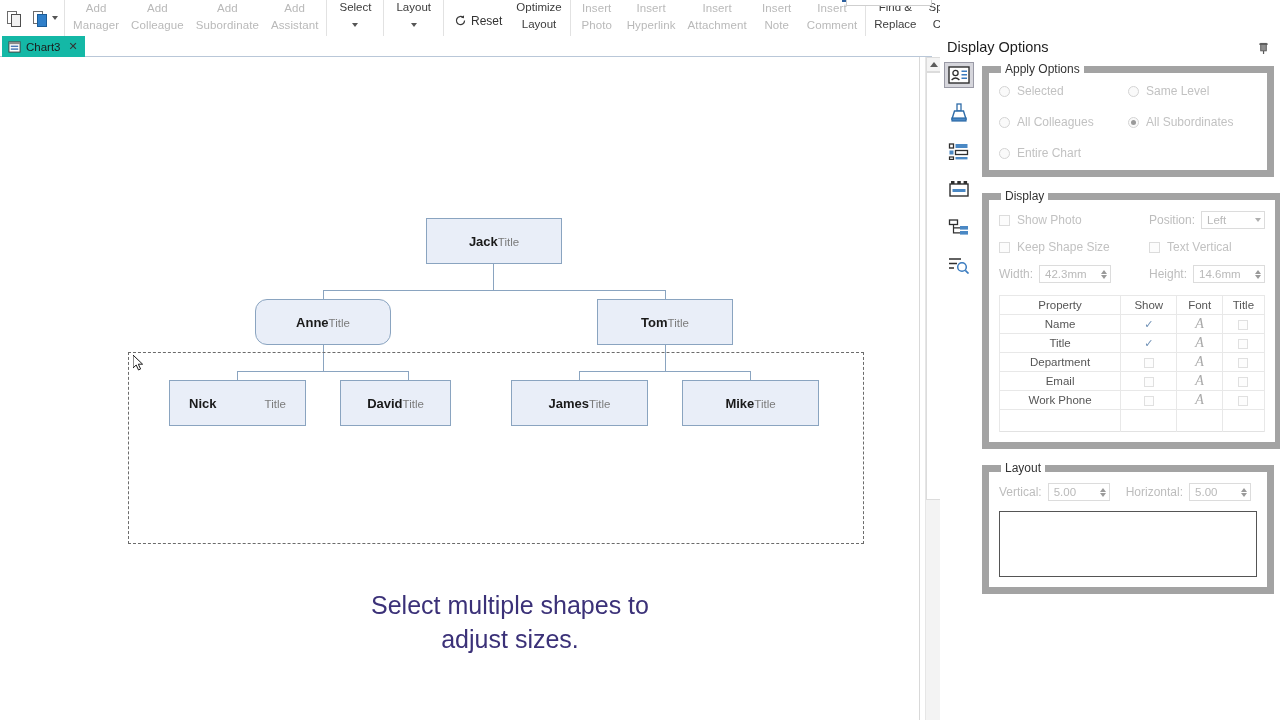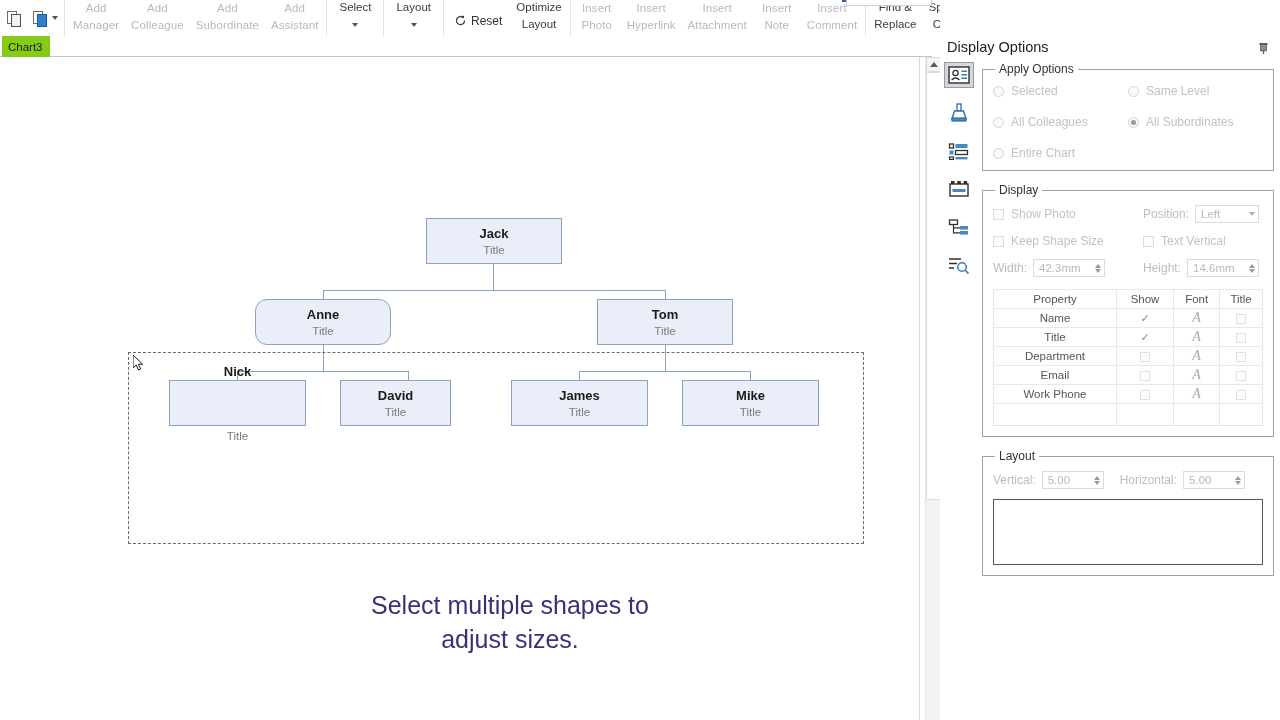--- a/index.html
+++ b/index.html
@@ -88,26 +88,25 @@
   
   .tabbar {
     position: absolute; left:0; top:36px;
     width: 932px; height: 21px;
     background: #ffffff;
     border-bottom: 1px solid #b9c7d8;
   }
   .doctab {
     position: absolute; left: 2px; top: 0;
     height: 21px;
-    background: #84cc16;
-    display: flex; align-items: flex-start;
+    background: #14b8a6;
+    display: flex; align-items: center;
     padding: 0 7px 0 6px;
     gap: 5px;
     cursor: default;
-    flex-direction: column;
   }
   .doctab .tname { font-size: 11.5px; color: #1b1b1b; }
   .doctab .tclose { font-size: 11px; color:#333; margin-left:3px; }
 
   
   .canvas-wrap {
     position:absolute; left:0; top:57px;
     width: 920px; height: 663px;
     background:#ffffff;
     border-right: 1px solid #d9d9d9;
@@ -137,21 +136,21 @@
   .vscroll .sb-track-low {
     position:absolute; left:0; top:443px; width:15px; bottom:0;
     background:#f3f3f3;
   }
 
   
   .node {
     position:absolute;
     background:#e9eef8;
     border:1px solid #8aa4c0;
-    display:flex; flex-direction:column;
+    display:flex; flex-direction:row;
     align-items:center; justify-content:center;
     cursor:default;
   }
   .node .nm { font-size:13px; font-weight:bold; color:#1a1a1a; line-height:15px; }
   .node .ttl { font-size:11.5px; color:#7b7b7b; line-height:14px; margin-top:2px; }
 
   .conn { position:absolute; background:#8aa4c0; }
   .conn.v { width:1px; }
   .conn.h { height:1px; }
 
@@ -192,21 +191,21 @@
   .rail-btn {
     width:30px; height:28px;
     display:flex; align-items:center; justify-content:center;
     cursor:default;
   }
   .rail-btn.active { background:#d6d6dc; border:1px solid #9a9aa6; }
 
   .pbody { position:absolute; left:42px; top:62px; width:292px; }
 
   fieldset.grp {
-    border:1px solid #a3a3a3; border-radius:0;
+    border:7px solid #a3a3a3; border-radius:0;
     margin:0 0 12px 0; padding:8px 10px 10px 10px;
   }
   fieldset.grp > legend {
     font-size:12px; color:#333; padding:0 4px; margin-left:2px;
   }
 
   .opt-grid { display:grid; grid-template-columns: 1fr 1fr; row-gap:17px; }
   .radio-item { display:flex; align-items:center; gap:7px; }
   .radio-dot {
     width:11px; height:11px; border-radius:50%;

